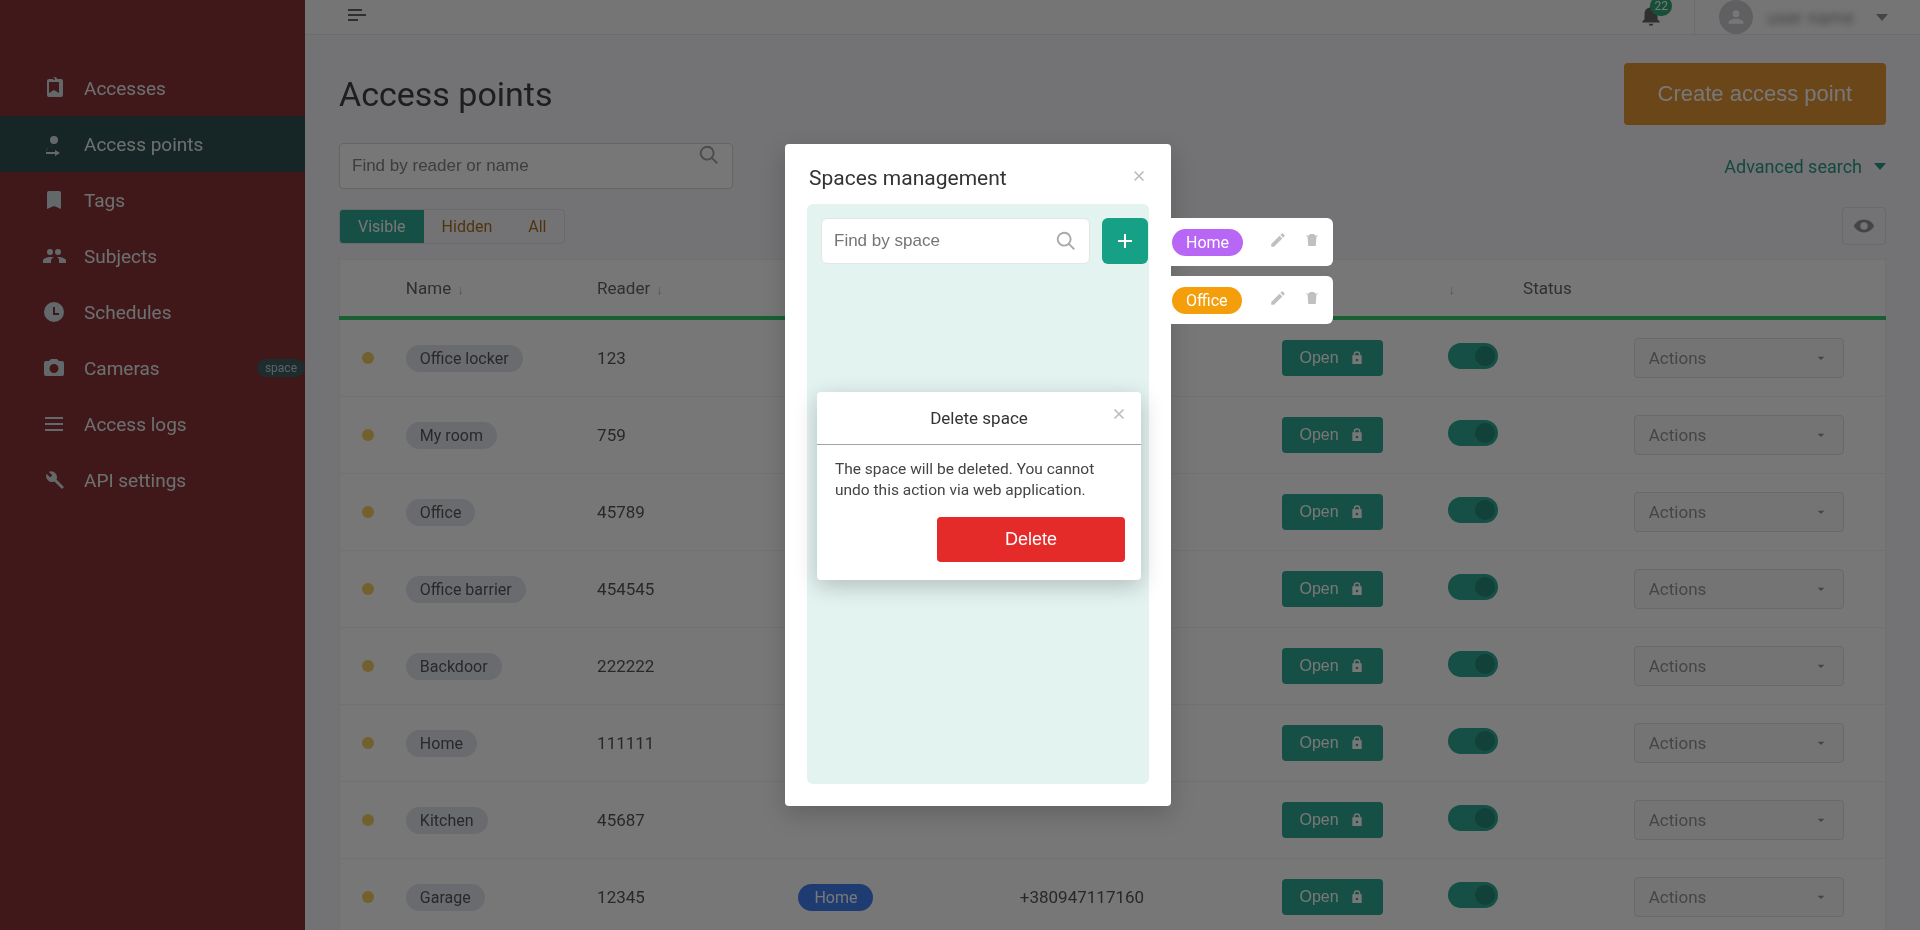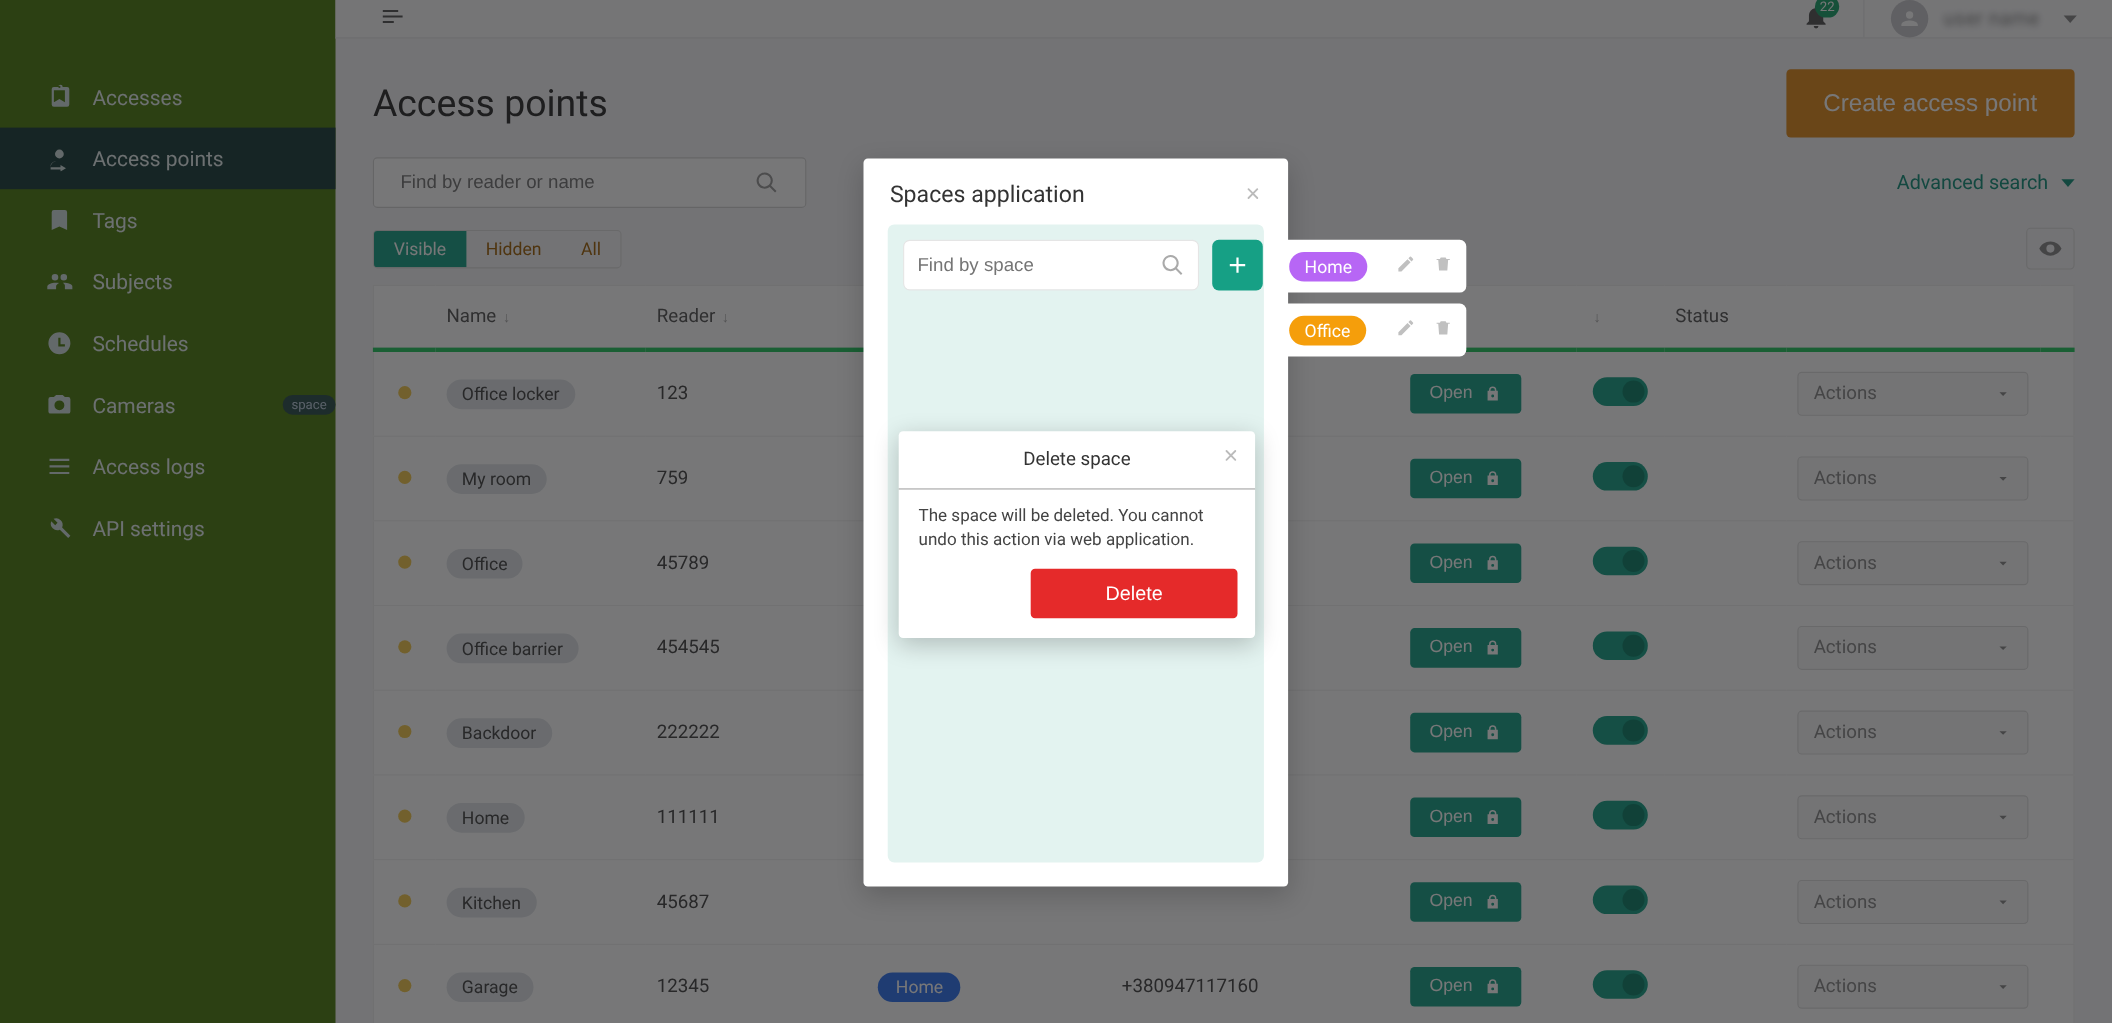--- a/index.html
+++ b/index.html
@@ -11,21 +11,21 @@
     overflow: hidden;
     position: relative;
     font-size: 16px;
     color: #333;
   }
   .app-root { width: 1920px; height: 930px; display: flex; position: relative; }
 
   
   .sidebar {
     width: 305px;
-    background: #4d7c0f;
+    background: #7f1d1d;
     color: #cfdedd;
     flex-shrink: 0;
     padding-top: 60px;
   }
   .sidebar-item {
     display: flex;
     align-items: center;
     gap: 18px;
     padding: 16px 0 16px 42px;
     font-size: 19px;
@@ -87,23 +87,23 @@
     background: #e08a1c; color: #fff; border: none;
     padding: 18px 34px; font-size: 22px; border-radius: 4px; cursor: pointer;
   }
 
   
   .search-row {
     display: flex; align-items: center; justify-content: space-between;
     padding: 0 34px 18px 34px;
   }
   .search-box {
-    display: flex; align-items: center;
+    display: flex; 
     border: 1px solid #d5d5d5; border-radius: 4px; background: #fff;
-    width: 394px; height: 46px; padding: 0 24px;
+    width: 394px; height: 46px; padding: 0 12px;
   }
   .search-box input {
     flex: 1; border: none; outline: none; font-size: 17px; color: #555; background: transparent;
   }
   .search-box svg { width: 22px; height: 22px; fill: #999; }
   .adv-search { color: #12907b; font-size: 18px; cursor: pointer; display: flex; align-items: center; gap: 4px; }
   .adv-search .caret-down { border-top-color: #12907b; }
 
   
   .filter-row {
@@ -566,21 +566,21 @@
           </tbody>
       </table>
 
     </div>
   </main>
 
   <div class="dim-overlay"></div>
 
   <div class="modal">
     <div class="modal-header">
-      <span class="modal-title">Spaces application</span>
+      <span class="modal-title">Spaces management</span>
       <span class="close-x">
         <svg viewBox="0 0 24 24">
             <path d="M18 6L6 18M6 6l12 12" stroke="#bbb" stroke-width="2.5" fill="none" stroke-linecap="round"></path>
           </svg>
       </span>
     </div>
     <div class="spaces-panel">
       <div class="spaces-search-row">
         <div class="spaces-search">
           <input type="text" placeholder="Find by space" style="">

